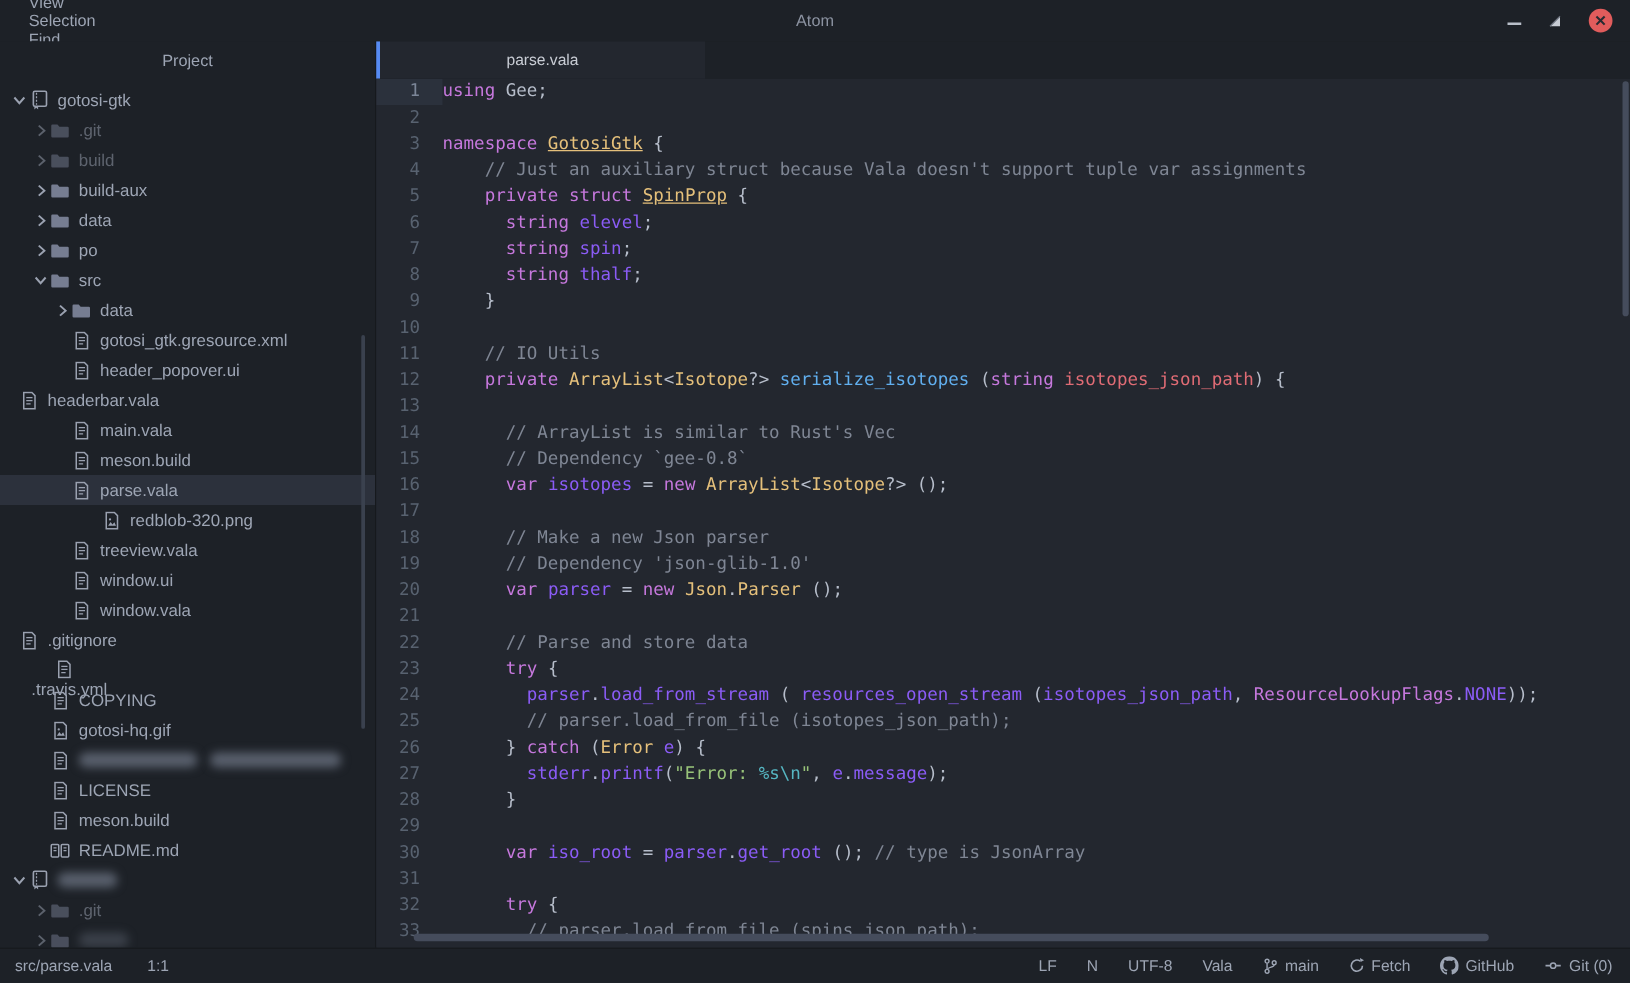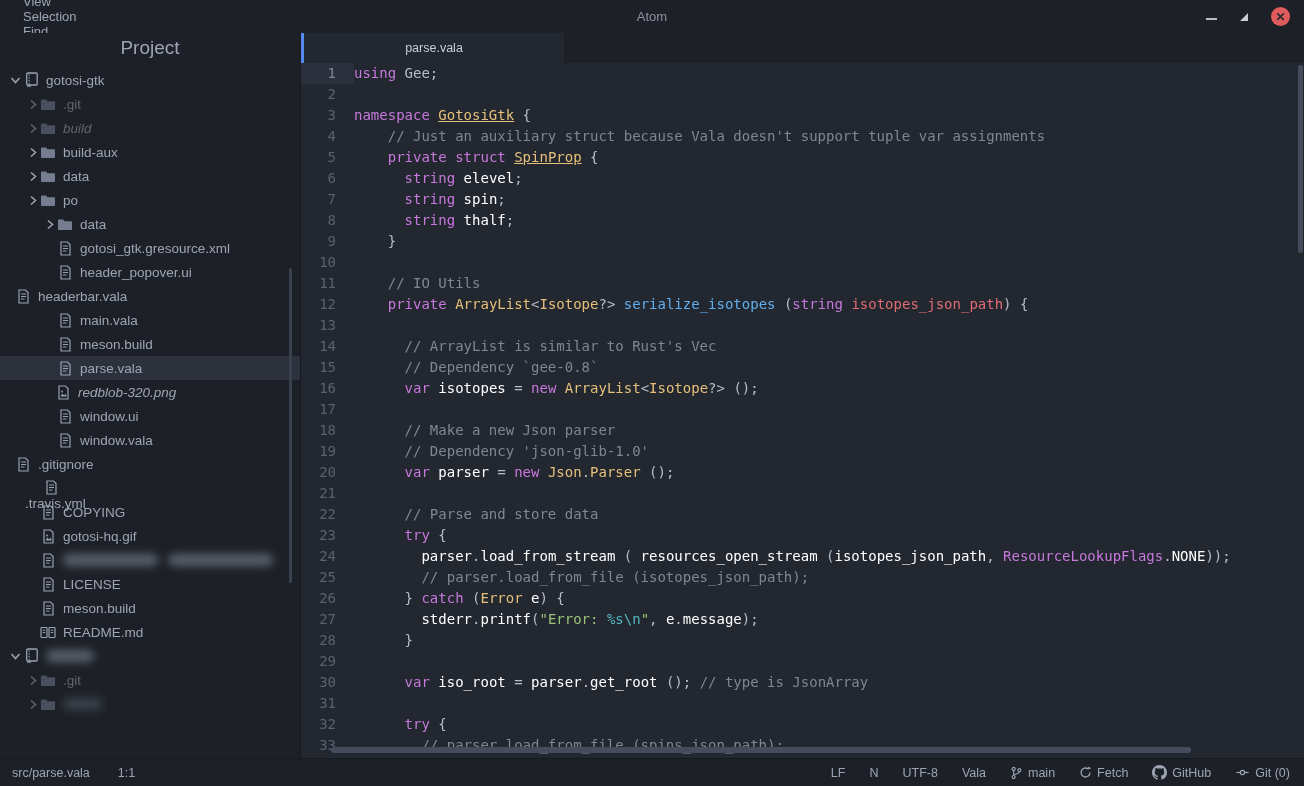--- a/index.html
+++ b/index.html
@@ -24,21 +24,21 @@
   .btn-min { width:11px; height:2px; background:#b9bfc9; margin-top:4px; }
   .btn-restore svg { display:block; }
   .btn-close {
     width:19px; height:19px; border-radius:50%; background:#e05c5c;
     display:flex; align-items:center; justify-content:center;
     color:#262a31; font-size:12px; font-weight:bold; line-height:1;
   }
   
   .main { display:flex; height:725px; }
   .sidebar { width:300px; background:#1d2127; position:relative; overflow:hidden; }
-  .sidebar-header { height:30px; display:flex; align-items:center; justify-content:center; font-size:19px; color:#9da5b4; }
+  .sidebar-header { height:30px; display:flex; align-items:center; justify-content:center; font-size:13px; color:#9da5b4; }
   .tree { padding-top:5px; font-size:13.5px; }
   .tree-row { height:24px; display:flex; align-items:center; white-space:nowrap; }
   .tree-row.selected { background:#2c313c; }
   .tree-row.dimmed .tree-content { opacity:0.5; }
   .tree-content { display:flex; align-items:center; }
   .chev { width:15px; height:14px; display:flex; align-items:center; justify-content:center; flex:none; }
   .t-icon { width:16px; height:16px; margin-right:7px; display:flex; align-items:center; justify-content:center; flex:none; }
   .t-label { color:#9da5b4; }
   .blur-blob { height:12px; border-radius:6px; background:#59606d; filter:blur(4px); display:inline-block; margin-right:10px; }
   .tree-scrollbar { position:absolute; right:8px; top:235px; width:3px; height:315px; background:#3a414e; border-radius:2px; }
@@ -58,21 +58,21 @@
   .gutter { width:53px; flex:none; text-align:right; color:#586270; user-select:none; position:relative; z-index:2; }
   .gutter .ln { height:21px; padding-right:18px; }
   .gutter .ln.cursor-ln { background:#2b313c; color:#7c8698; }
   .code { flex:1; white-space:pre; position:relative; z-index:1; }
   .code-line { height:21px; }
   .tok-d { color:#b6bdca; }
   .tok-k { color:#c678dd; }
   .tok-t { color:#e5c07b; }
   .tok-tu { color:#e5c07b; text-decoration:underline; }
   .tok-f { color:#61afef; }
-  .tok-o { color:#ffffff; }
+  .tok-o { color:#8b5cf6; }
   .tok-r { color:#e06c75; }
   .tok-s { color:#98c379; }
   .tok-e { color:#56b6c2; }
   .tok-c { color:#7f8694; }
   .v-scrollbar { position:absolute; top:2px; right:1px; width:5px; height:188px; background:#454c5c; border-radius:3px; z-index:5; }
   .h-scrollbar { position:absolute; top:684px; left:30px; width:860px; height:6px; background:#454c5c; border-radius:3px; z-index:5; }
   
   .statusbar {
     height:28px; background:#1d2127; border-top:1px solid #16191d;
     display:flex; align-items:center; font-size:12.5px; color:#9da5b4;
@@ -141,21 +141,21 @@
             </span>
             <span class="t-icon">
               <svg width="16" height="13" viewBox="0 0 16 13">
                 <path d="M1 2.5 a1 1 0 0 1 1-1 h4 l1.5 1.8 h6.5 a1 1 0 0 1 1 1 v6.7 a1 1 0 0 1 -1 1 h-12 a1 1 0 0 1 -1-1 Z" fill="#767d91"></path>
               </svg>
             </span>
             <span class="t-label">.git</span>
           </div>
         </div>
         <div class="tree-row dimmed">
-          <div class="tree-content" style="padding-left: 25px; font-style: italic;">
+          <div class="tree-content" style="padding-left: 25px;">
             <span class="chev">
               <svg width="8" height="11" viewBox="0 0 8 11">
                 <path d="M2 1.5 L6.5 5.5 L2 9.5" fill="none" stroke="#9aa1b0" stroke-width="1.6"></path>
               </svg>
             </span>
             <span class="t-icon">
               <svg width="16" height="13" viewBox="0 0 16 13">
                 <path d="M1 2.5 a1 1 0 0 1 1-1 h4 l1.5 1.8 h6.5 a1 1 0 0 1 1 1 v6.7 a1 1 0 0 1 -1 1 h-12 a1 1 0 0 1 -1-1 Z" fill="#767d91"></path>
               </svg>
             </span>
@@ -201,20 +201,35 @@
             </span>
             <span class="t-icon">
               <svg width="16" height="13" viewBox="0 0 16 13">
                 <path d="M1 2.5 a1 1 0 0 1 1-1 h4 l1.5 1.8 h6.5 a1 1 0 0 1 1 1 v6.7 a1 1 0 0 1 -1 1 h-12 a1 1 0 0 1 -1-1 Z" fill="#767d91"></path>
               </svg>
             </span>
             <span class="t-label">po</span>
           </div>
         </div>
         <div class="tree-row">
+          <div class="tree-content" style="padding-left: 25px;">
+            <span class="chev">
+              <svg width="11" height="8" viewBox="0 0 11 8">
+                <path d="M1.5 2 L5.5 6.5 L9.5 2" fill="none" stroke="#9aa1b0" stroke-width="1.6"></path>
+              </svg>
+            </span>
+            <span class="t-icon">
+              <svg width="16" height="13" viewBox="0 0 16 13">
+                <path d="M1 2.5 a1 1 0 0 1 1-1 h4 l1.5 1.8 h6.5 a1 1 0 0 1 1 1 v6.7 a1 1 0 0 1 -1 1 h-12 a1 1 0 0 1 -1-1 Z" fill="#767d91"></path>
+              </svg>
+            </span>
+            <span class="t-label">src</span>
+          </div>
+        </div>
+        <div class="tree-row">
           <div class="tree-content" style="padding-left: 42px;">
             <span class="chev">
               <svg width="8" height="11" viewBox="0 0 8 11">
                 <path d="M2 1.5 L6.5 5.5 L2 9.5" fill="none" stroke="#9aa1b0" stroke-width="1.6"></path>
               </svg>
             </span>
             <span class="t-icon">
               <svg width="16" height="13" viewBox="0 0 16 13">
                 <path d="M1 2.5 a1 1 0 0 1 1-1 h4 l1.5 1.8 h6.5 a1 1 0 0 1 1 1 v6.7 a1 1 0 0 1 -1 1 h-12 a1 1 0 0 1 -1-1 Z" fill="#767d91"></path>
               </svg>
@@ -300,30 +315,44 @@
                 <path d="M2 1 h6.5 L11 3.5 V14 H2 Z" fill="none" stroke="#9aa1b0" stroke-width="1.2"></path>
                 <line x1="4" y1="5" x2="9" y2="5" stroke="#9aa1b0" stroke-width="1"></line>
                 <line x1="4" y1="7.5" x2="9" y2="7.5" stroke="#9aa1b0" stroke-width="1"></line>
                 <line x1="4" y1="10" x2="7.5" y2="10" stroke="#9aa1b0" stroke-width="1"></line>
               </svg>
             </span>
             <span class="t-label">parse.vala</span>
           </div>
         </div>
         <div class="tree-row">
-          <div class="tree-content" style="padding-left: 40px; font-style: italic;">
+          <div class="tree-content" style="padding-left: 66px;">
             <span class="chev"></span>
             <span class="t-icon">
               <svg width="13" height="15" viewBox="0 0 13 15">
                 <path d="M2 1 h6.5 L11 3.5 V14 H2 Z" fill="none" stroke="#9aa1b0" stroke-width="1.2"></path>
                 <path d="M3.5 11.5 L5.5 8.5 L7 10.5 L8.5 8.8 L9.8 11.5 Z" fill="#9aa1b0"></path>
                 <circle cx="5" cy="6.5" r="0.9" fill="#9aa1b0"></circle>
               </svg>
             </span>
             <span class="t-label">redblob-320.png</span>
+          </div>
+        </div>
+        <div class="tree-row">
+          <div class="tree-content" style="padding-left: 42px;">
+            <span class="chev"></span>
+            <span class="t-icon">
+              <svg width="13" height="15" viewBox="0 0 13 15">
+                <path d="M2 1 h6.5 L11 3.5 V14 H2 Z" fill="none" stroke="#9aa1b0" stroke-width="1.2"></path>
+                <line x1="4" y1="5" x2="9" y2="5" stroke="#9aa1b0" stroke-width="1"></line>
+                <line x1="4" y1="7.5" x2="9" y2="7.5" stroke="#9aa1b0" stroke-width="1"></line>
+                <line x1="4" y1="10" x2="7.5" y2="10" stroke="#9aa1b0" stroke-width="1"></line>
+              </svg>
+            </span>
+            <span class="t-label">treeview.vala</span>
           </div>
         </div>
         <div class="tree-row">
           <div class="tree-content" style="padding-left: 42px;">
             <span class="chev"></span>
             <span class="t-icon">
               <svg width="13" height="15" viewBox="0 0 13 15">
                 <path d="M2 1 h6.5 L11 3.5 V14 H2 Z" fill="none" stroke="#9aa1b0" stroke-width="1.2"></path>
                 <line x1="4" y1="5" x2="9" y2="5" stroke="#9aa1b0" stroke-width="1"></line>
                 <line x1="4" y1="7.5" x2="9" y2="7.5" stroke="#9aa1b0" stroke-width="1"></line>

